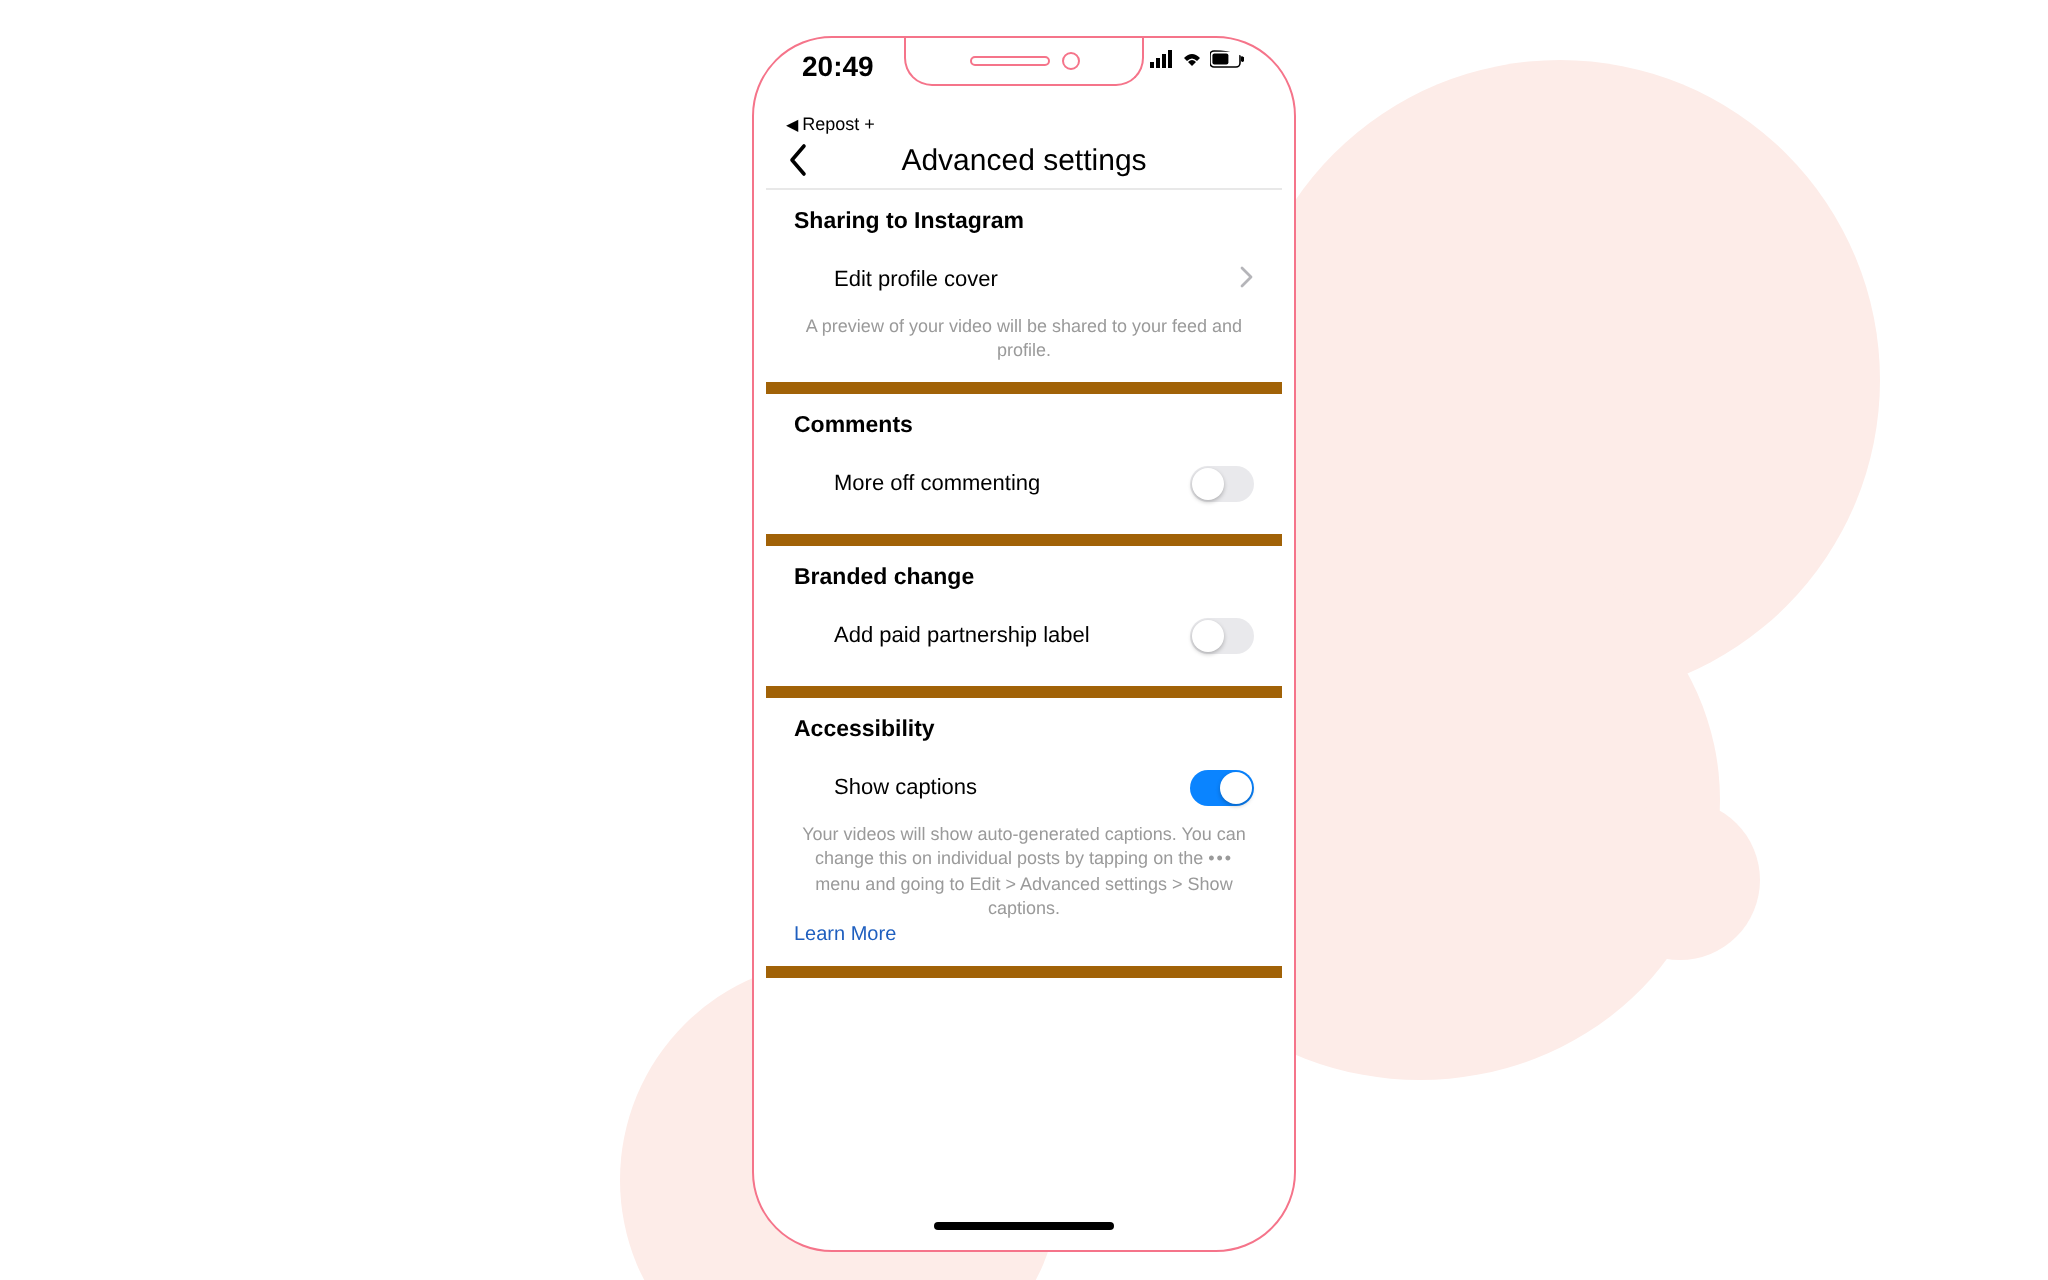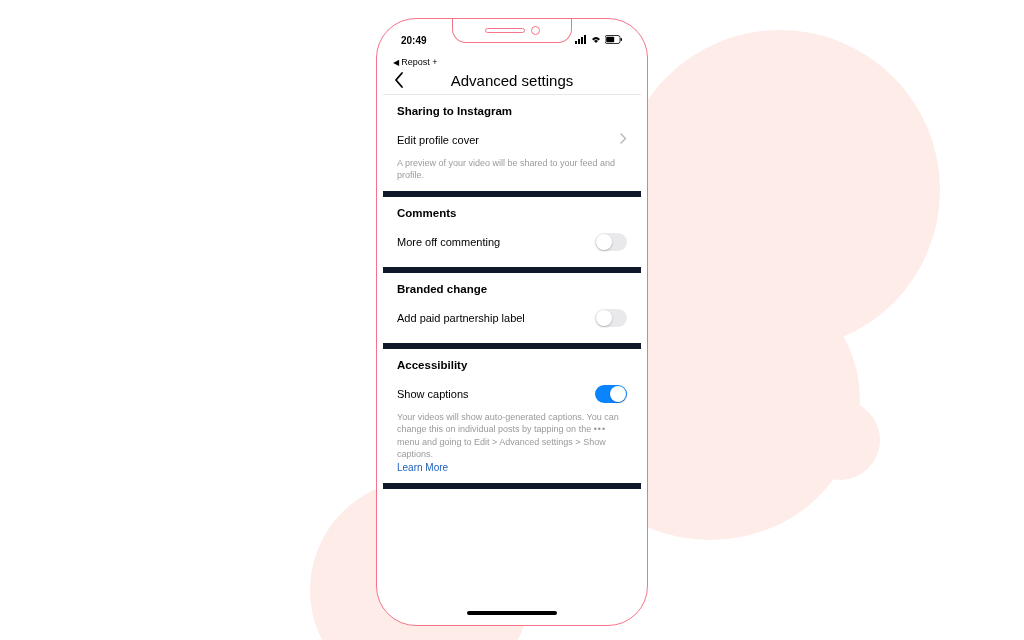--- a/index.html
+++ b/index.html
@@ -24,23 +24,23 @@
   .screen {
     position: absolute;
     left: 6px; right: 6px; top: 6px; bottom: 6px;
     background: #ffffff;
     border-radius: 34px;
     display: flex; flex-direction: column;
     overflow: hidden;
   }
   .statusbar {
     height: 30px;
-    display: flex; align-items: center; justify-content: space-between;
+    display: flex; align-items: flex-start; justify-content: space-between;
     padding: 0 18px 0px 18px;
-    font-size: 10px; font-weight: 700; color: #000;
+    font-size: 14px; font-weight: 700; color: #000;
   }
   .status-icons { display: flex; gap: 3px; align-items: center; font-size: 9px; }
   .notch {
     position: absolute; top: 0; left: 50%; transform: translateX(-50%);
     width: 120px; height: 24px; background: #fff; border: 1.5px solid #f5748a;
     border-top: none;
     border-bottom-left-radius: 14px; border-bottom-right-radius: 14px;
     z-index: 5;
     display: flex; align-items: center; justify-content: center; gap: 6px;
   }
@@ -54,26 +54,26 @@
     height: 28px; display: flex; align-items: center; justify-content: center;
     position: relative;
     border-bottom: 0.5px solid #e8e8e8;
   }
   .navbar .back {
     position: absolute; left: 10px; top: 4px; font-size: 18px; font-weight: 300;
   }
   .navbar .title { font-size: 15px; font-weight: 400; }
 
   .content { flex: 1; overflow-y: hidden; }
-  .section { border-bottom: 6px solid #0f172a; padding: 10px 14px 10px 14px; }
+  .section { border-bottom: 6px solid #a16207; padding: 10px 14px 10px 14px; }
   .sect-title { font-size: 11.5px; font-weight: 700; color: #000; margin-bottom: 12px; }
-  .row { display: flex; align-items: center; justify-content: space-between; height: 22px; margin-bottom: 4px; }
+  .row { display: flex; align-items: center; justify-content: space-between; height: 22px; margin-bottom: 4px; margin-left: 20px; }
   .row .label { font-size: 11px; color: #000; }
   .row .chev { font-size: 12px; color: #aaa; }
-  .hint { font-size: 9px; color: #9a9a9a; line-height: 1.35; margin-top: 6px; }
+  .hint { font-size: 9px; color: #9a9a9a; line-height: 1.35; margin-top: 6px; text-align: center; }
   .hint .dots { letter-spacing: 1px; }
   .link { font-size: 10px; color: #1f5fbf; margin-top: 2px; }
 
   .toggle {
     width: 32px; height: 18px; border-radius: 10px; position: relative;
     background: #e9e9ec;
   }
   .toggle .knob {
     position: absolute; width: 16px; height: 16px; border-radius: 50%;
     background: #fff; top: 1px; left: 1px;

